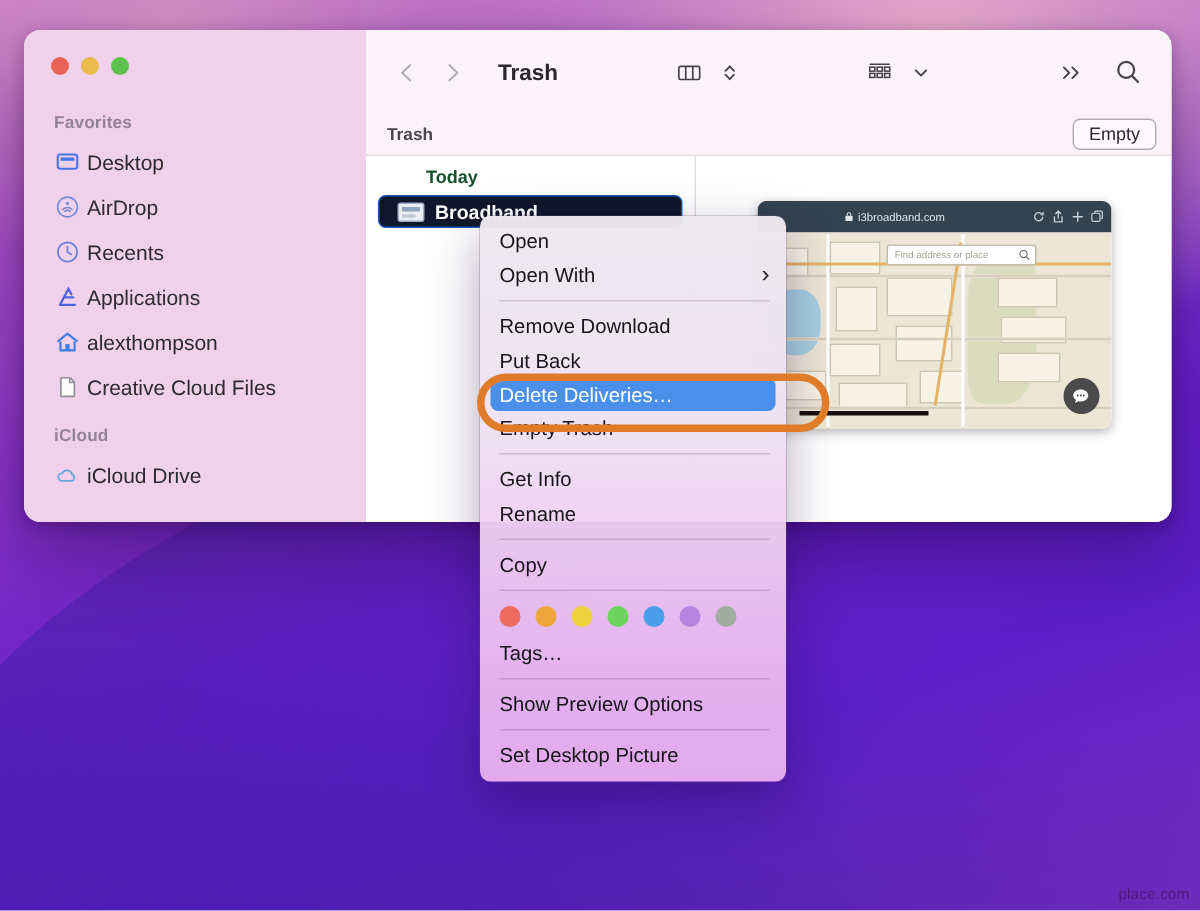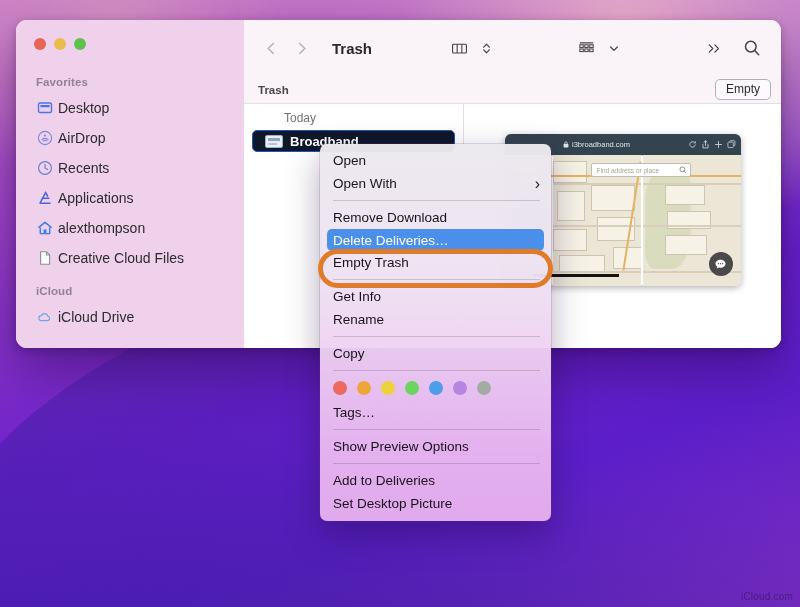--- a/index.html
+++ b/index.html
@@ -144,22 +144,22 @@
   #content { flex: 1; display: flex; min-height: 0; }
 
   
   #filelist {
     width: 220px; flex: 0 0 220px;
     border-right: 1px solid #e4dde3;
     background: #fff;
     padding-top: 4px;
   }
   #group-today {
-    font-size: 12px; font-weight: normal;
-    color: #737373;
+    font-size: 12px; font-weight: bold;
+    color: #14532d;
     padding: 3px 0 5px 40px;
   }
   #file-row {
     margin: 0 8px;
     height: 22px;
     border-radius: 5px;
     background: #0f172a;
     border: 1.5px solid #1a56bd;
     display: flex; align-items: center;
     gap: 7px;
@@ -270,21 +270,21 @@
   }
   #map-scale {
     position: absolute; left: 28px; bottom: 9px;
     width: 86px; height: 3px; background: #15120f;
   }
 
   
   #ctxmenu {
     position: absolute;
     left: 320px; top: 144px;
-    width: 231px;
+    width: 204px;
     border-radius: 7px;
     padding: 5px 0 6px;
     background: linear-gradient(180deg,
         rgba(236,233,238,.97) 0%,
         rgba(238,226,242,.96) 34%,
         rgba(240,205,243,.95) 60%,
         rgba(236,186,241,.94) 82%,
         rgba(233,178,240,.94) 100%);
     box-shadow: 0 12px 34px rgba(30,0,55,.34), 0 0 0 .5px rgba(120,90,130,.35);
     font-size: 13.5px;
@@ -600,20 +600,21 @@
   <div id="ctxmenu">
 
     <div class="mi">Open</div>
     <div class="mi sub">
       <span>Open With</span>
     </div>
 
     <div class="msep"></div>
 
     <div class="mi">Remove Download</div>
+    <div class="mi">Put Back</div>
     <div class="mi" id="mi-delete">Delete Deliveries…</div>
     <div class="mi">Empty Trash</div>
 
     <div class="msep"></div>
 
     <div class="mi">Get Info</div>
     <div class="mi">Rename</div>
 
     <div class="msep"></div>
 
@@ -631,20 +632,19 @@
       <span class="tag" style="background:#a3aca3"></span>
     </div>
     <div class="mi">Tags…</div>
 
     <div class="msep"></div>
 
     <div class="mi">Show Preview Options</div>
 
     <div class="msep"></div>
 
-    <div class="mi">Add to Deliveries</div>
     <div class="mi">Set Desktop Picture</div>
   </div>
 
   <div id="ring"></div>
 
-  <div id="watermark">iCloud.com</div>
+  <div id="watermark">place.com</div>
 </div>
 
 </body></html>

